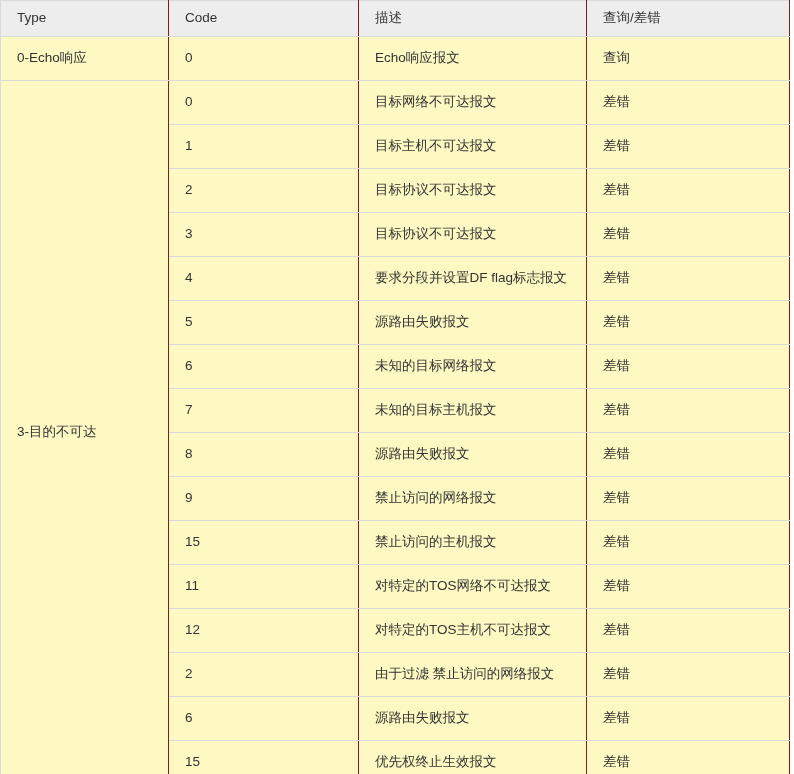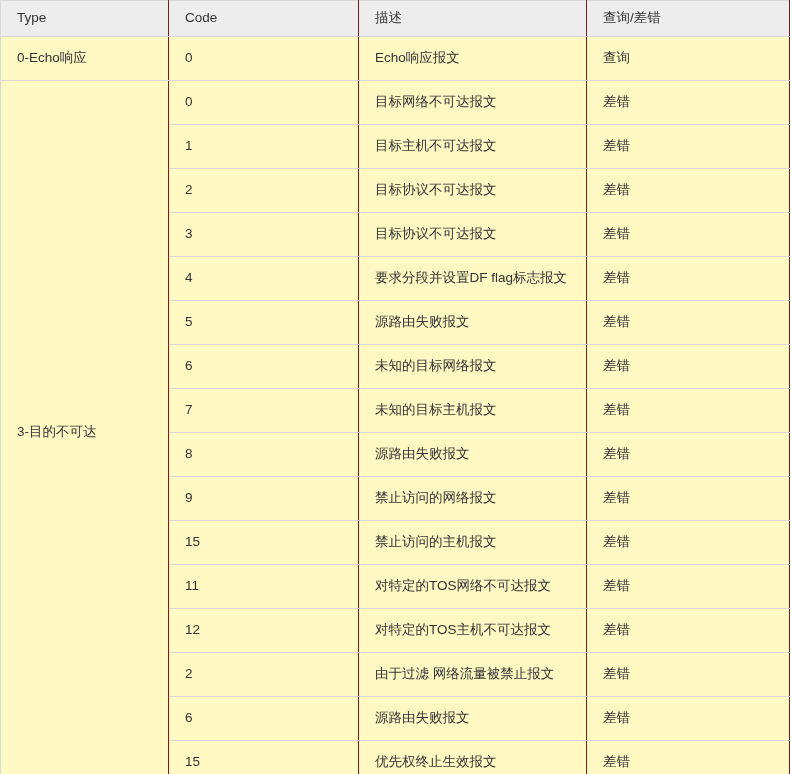--- a/index.html
+++ b/index.html
@@ -149,21 +149,21 @@
         <td>对特定的TOS网络不可达报文</td>
         <td>差错</td>
       </tr>
       <tr>
         <td>12</td>
         <td>对特定的TOS主机不可达报文</td>
         <td>差错</td>
       </tr>
       <tr>
         <td>2</td>
-        <td>由于过滤 网络流量被禁止报文</td>
+        <td>由于过滤 禁止访问的网络报文</td>
         <td>差错</td>
       </tr>
       <tr>
         <td>6</td>
         <td>源路由失败报文</td>
         <td>差错</td>
       </tr>
       <tr>
         <td>15</td>
         <td>优先权终止生效报文</td>

